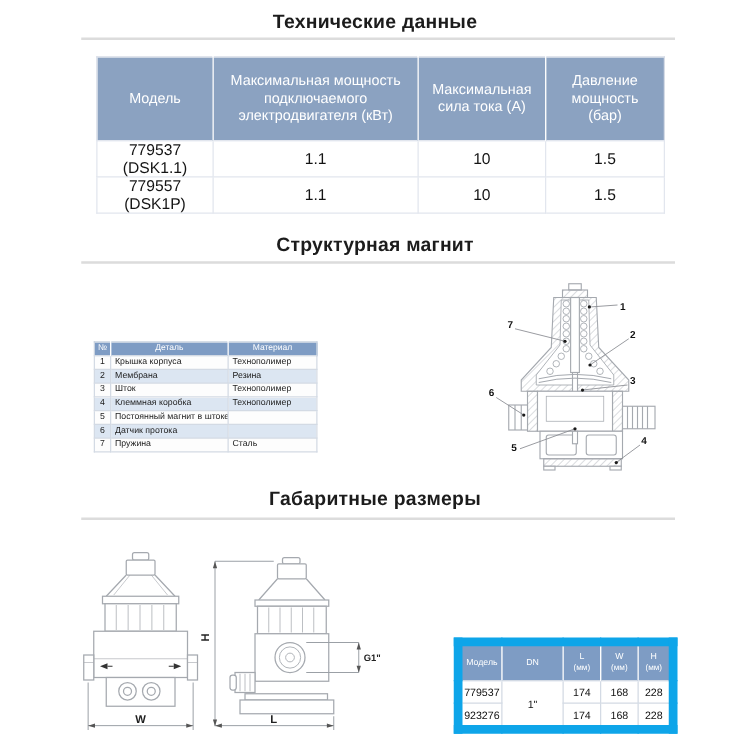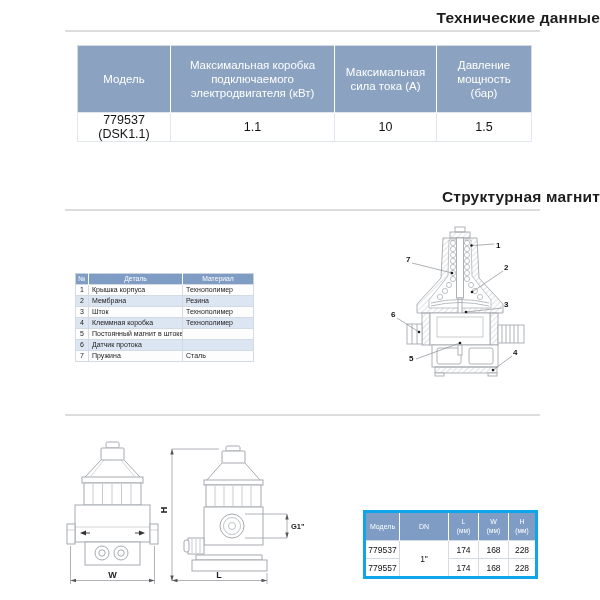--- a/index.html
+++ b/index.html
@@ -1,19 +1,19 @@
 <!DOCTYPE html>
 <html><head>
 <meta charset="utf-8">
 <style>
   html,body{margin:0;padding:0;background:#fff;}
   body{width:600px;height:600px;font-family:"Liberation Sans",sans-serif;-webkit-font-smoothing:antialiased;}
   .page{position:relative;width:600px;height:600px;background:#fff;overflow:hidden;}
 
-  .sec-title{position:absolute;left:0;width:100%;text-align:right;font-size:15.5px;font-weight:700;color:#1c1c1c;letter-spacing:.2px;}
+  .sec-title{position:absolute;left:0;width:100%;text-align:center;font-size:15.5px;font-weight:700;color:#1c1c1c;letter-spacing:.2px;}
   .divider{position:absolute;left:65px;width:475px;height:2px;background:#dcdcdc;}
 
   
   table{border-collapse:collapse;table-layout:fixed;}
   .tech-table{position:absolute;left:77px;top:45px;width:454px;border:1px solid #d6dce6;}
   .tech-table th{background:#8BA2C1;color:#fff;font-weight:400;font-size:11.5px;line-height:1.22;
     border-right:1px solid #fdfdfd;padding:2px 6px;height:62px;vertical-align:middle;text-align:center;}
   .tech-table th:last-child{border-right:none;}
   .tech-table td{font-size:12.5px;color:#141414;text-align:center;border:1px solid #e2e6ee;height:25px;background:#fff;padding:0;}
   .tech-table tr.r1 td{height:26px;margin-top:44px;}
@@ -22,21 +22,21 @@
   .parts-table{position:absolute;left:75px;top:273px;width:178px;border:1px solid #c9d3e0;}
   .parts-table th{background:#7E9CC4;color:#fff;font-size:6.8px;font-weight:400;height:10px;line-height:10px;
     border-right:1px solid #fdfdfd;text-align:center;padding:0 2px;}
   .parts-table th:last-child{border-right:none;}
   .parts-table td{font-size:7px;line-height:10px;height:10px;color:#222;border:1px solid #d3dae4;background:#fdfdfd;
     padding:0 2px 0 3px;white-space:nowrap;overflow:hidden;}
   .parts-table td.num{text-align:center;padding:0;}
   .parts-table tr.alt td{background:#DCE6F2;}
 
   
-  .dim-table{position:absolute;left:363px;top:510px;width:172px;border:3px solid #0ea5e9;}
+  .dim-table{position:absolute;left:363px;top:510px;width:172px;border:7px solid #0ea5e9;}
   .dim-table th{background:#7E9CC4;color:#fff;font-weight:400;font-size:7px;line-height:1.35;height:27px;
     border-right:1px solid #fdfdfd;vertical-align:middle;text-align:center;padding:0;}
   .dim-table th:last-child{border-right:none;}
   .dim-table td{font-size:8.5px;text-align:center;height:17px;border:1px solid #d3dae4;background:#fff;color:#111;padding:0;}
   .dim-table td.dn{font-size:8.5px;}
   .th-unit{display:block;font-size:6.5px;}
 
   
   .svg-structural{position:absolute;left:385px;top:224px;}
   .svg-dimdraw{position:absolute;left:55px;top:438px;}
@@ -55,28 +55,34 @@
   <table class="tech-table">
     <colgroup>
         <col style="width:93px">
         <col style="width:164px">
         <col style="width:102px">
         <col style="width:95px">
       </colgroup>
     <thead>
       <tr>
         <th>Модель</th>
-        <th>Максимальная коробка подключаемого электродвигателя (кВт)</th>
+        <th>Максимальная мощность подключаемого электродвигателя (кВт)</th>
         <th>Максимальная сила тока (А)</th>
         <th>Давление мощность (бар)</th>
       </tr>
     </thead>
     <tbody>
       <tr class="r1">
         <td>779537 (DSK1.1)</td>
+        <td>1.1</td>
+        <td>10</td>
+        <td>1.5</td>
+      </tr>
+      <tr>
+        <td>779557 (DSK1P)</td>
         <td>1.1</td>
         <td>10</td>
         <td>1.5</td>
       </tr>
     </tbody>
   </table>
 
   <div class="sec-title" style="top:188px">Структурная магнит</div>
   <div class="divider" style="top:209px"></div>
 
@@ -221,20 +227,21 @@
     </g>
     <text class="callout" x="111" y="24">1</text>
     <text class="callout" x="119" y="46">2</text>
     <text class="callout" x="119" y="83">3</text>
     <text class="callout" x="128" y="131">4</text>
     <text class="callout" x="24" y="137">5</text>
     <text class="callout" x="6" y="93">6</text>
     <text class="callout" x="21" y="38">7</text>
   </svg>
 
+  <div class="sec-title" style="top:391px">Габаритные размеры</div>
   <div class="divider" style="top:414px"></div>
 
   <svg class="svg-dimdraw" width="265" height="158" viewBox="0 0 265 158">
 
     <g stroke="#a5a9af" stroke-width="1" fill="#fff">
       <rect x="51" y="4" width="13" height="6" rx="1.5"></rect>
       <rect x="46" y="10" width="23" height="12" rx="1"></rect>
       <path d="M46,22 L30,39 M69,22 L85,39" fill="none"></path>
       <path d="M49,22 L36,38 M66,22 L79,38" fill="none" stroke-width="0.5"></path>
       <rect x="27" y="39" width="61" height="6"></rect>
@@ -354,21 +361,21 @@
     </thead>
     <tbody>
       <tr>
         <td>779537</td>
         <td class="dn" rowspan="2">1"</td>
         <td>174</td>
         <td>168</td>
         <td>228</td>
       </tr>
       <tr>
-        <td>779557</td>
+        <td>923276</td>
         <td>174</td>
         <td>168</td>
         <td>228</td>
       </tr>
     </tbody>
   </table>
 
 </div>
 
 </body></html>

